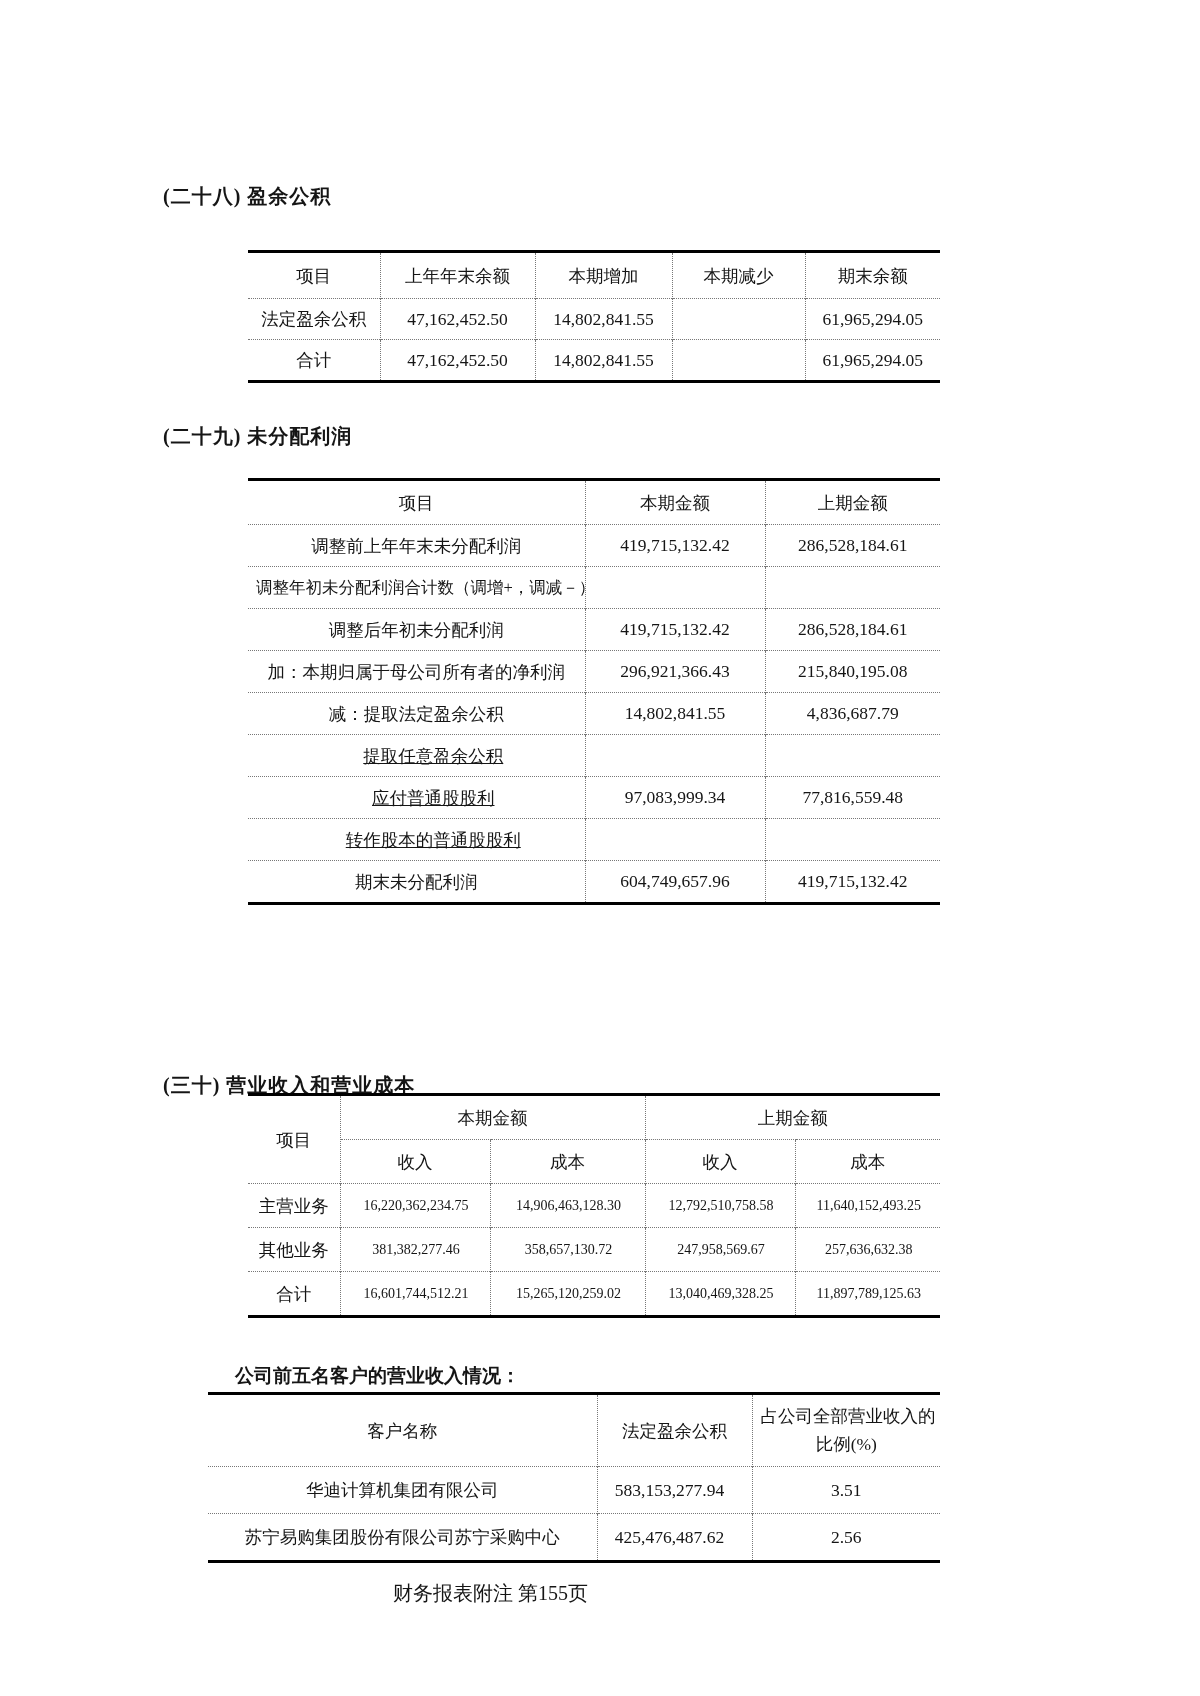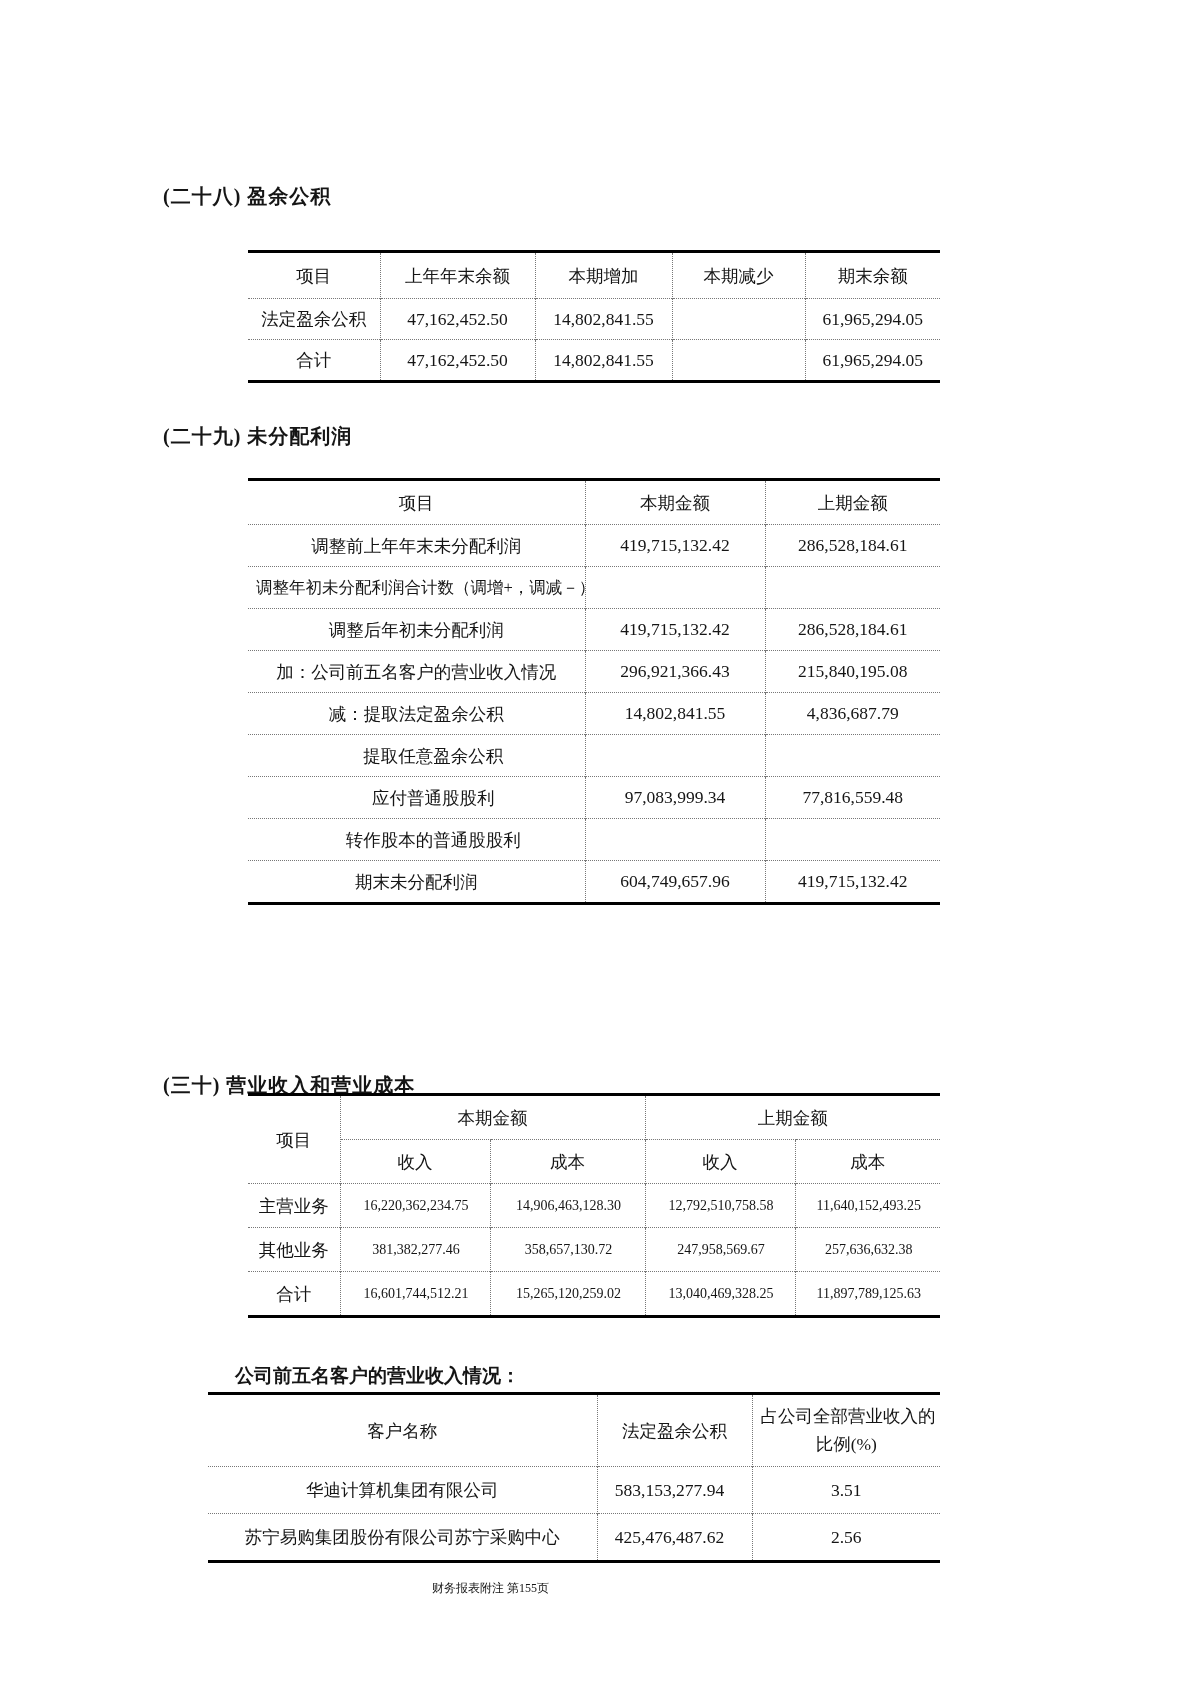--- a/index.html
+++ b/index.html
@@ -53,41 +53,41 @@
   .lbl{text-align:left;padding-left:10px;}
   .ctr{text-align:center;}
 
   
   .t1 th{height:45px;}
   .t1 td{height:40px;}
 
   
   .t2 th{height:43px;}
   .t2 td{height:41px;}
-  .t2 tr.indent td.lbl{padding-left:42px;}
+  .t2 tr.indent td.lbl{padding-left:42px;text-decoration:underline;}
 
   
   .t3 th{height:43px;}
   .t3 td{height:43px;}
   .t3 .rspan{border-right:1px dotted #777;}
   .t3 td.num{font-size:14px;padding-right:6px;}
 
   
   .t4{border-bottom:1px dotted #777;}
   .t4 th{height:71px;}
   .t4 td{height:46px;}
   .t4 .two-line{line-height:1.55;}
   .t4 td.num{padding-right:18px;}
 
   .footer{
     position:absolute;
     left:0;
     width:100%;
     text-align:center;
-    font-size:12px;
+    font-size:20px;
     white-space:nowrap;
   }
 </style>
 </head>
 <body>
 
 <div class="page">
 
   <h2 class="sec-title" style="top:183px;">(二十八) 盈余公积</h2>
 
@@ -151,21 +151,21 @@
         <td class="lbl" style="font-size:16.5px;">调整年初未分配利润合计数（调增+，调减－）</td>
         <td class="num"></td>
         <td class="num"></td>
       </tr>
       <tr>
         <td class="lbl">调整后年初未分配利润</td>
         <td class="num">419,715,132.42</td>
         <td class="num">286,528,184.61</td>
       </tr>
       <tr>
-        <td class="lbl">加：公司前五名客户的营业收入情况</td>
+        <td class="lbl">加：本期归属于母公司所有者的净利润</td>
         <td class="num">296,921,366.43</td>
         <td class="num">215,840,195.08</td>
       </tr>
       <tr>
         <td class="lbl">减：提取法定盈余公积</td>
         <td class="num">14,802,841.55</td>
         <td class="num">4,836,687.79</td>
       </tr>
       <tr class="indent">
         <td class="lbl">提取任意盈余公积</td>

